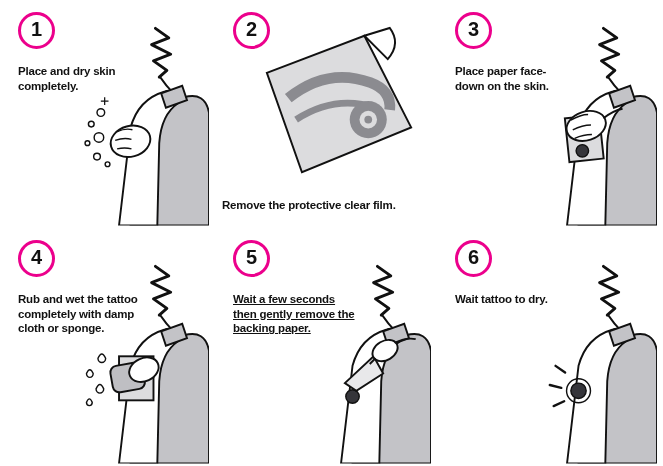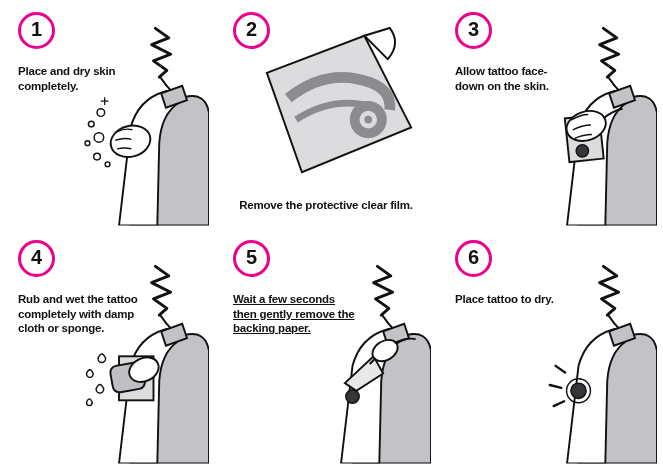--- a/index.html
+++ b/index.html
@@ -36,21 +36,21 @@
     position:absolute; left:18px; top:64px;
     font-size:11.5px; font-weight:700; line-height:1.28;
     letter-spacing:-0.2px; color:#111;
   }
   .panel-1 .caption{ width:110px; }
   .panel-3 .caption{ width:120px; }
   .panel-4 .caption{ width:124px; }
   .panel-5 .caption{ width:122px;text-decoration:underline; }
   .panel-6 .caption{ width:132px; }
   .panel-2 .caption{
-    left:0; right:0; top:198px; width:auto; text-align:center;
+    left:7px; right:0; top:198px; width:auto; 
   }
 
   .illus{
     position:absolute; right:6px; bottom:0;
     width:134px; height:206px;
     display:block;
   }
   .panel-2 .illus-sheet{
     position:absolute; left:26px; top:26px;
     width:196px; height:156px;
@@ -108,21 +108,21 @@
         <circle cx="130" cy="96" r="4" fill="#8B8B90"></circle>
       </g>
     </svg>
     <p class="caption">Remove the protective clear film.</p>
   </section>
 
   <section class="panel panel-3">
     <div class="step-circle">
       <span>3</span>
     </div>
-    <p class="caption">Allow tattoo face-down on the skin.</p>
+    <p class="caption">Place paper face-down on the skin.</p>
     <svg class="illus" viewBox="0 0 140 210">
       <use href="#arm-figure"></use>
       <rect x="46" y="96" width="36" height="46" fill="#DCDCDE" stroke="#111" stroke-width="2" transform="rotate(-6 64 119)"></rect>
       <circle cx="62" cy="132" r="6.5" fill="#35353A" stroke="#111" stroke-width="1.5"></circle>
       <ellipse cx="66" cy="106" rx="21" ry="15" fill="#fff" stroke="#111" stroke-width="2" transform="rotate(-18 66 106)"></ellipse>
       <path d="M50,100 q10,-6 18,-6 M52,110 q10,-5 19,-5 M54,119 q9,-4 18,-4" fill="none" stroke="#111" stroke-width="1.5"></path>
       <path d="M84,98 q10,-8 20,-10" fill="none" stroke="#111" stroke-width="2"></path>
     </svg>
   </section>
 
@@ -157,21 +157,21 @@
       <ellipse cx="92" cy="92" rx="14" ry="10" fill="#fff" stroke="#111" stroke-width="2" transform="rotate(-30 92 92)"></ellipse>
       <path d="M82,100 l-6,6" fill="none" stroke="#111" stroke-width="2"></path>
       <path d="M102,84 q12,-6 22,-4" fill="none" stroke="#111" stroke-width="2"></path>
     </svg>
   </section>
 
   <section class="panel panel-6">
     <div class="step-circle">
       <span>6</span>
     </div>
-    <p class="caption">Place tattoo to dry.</p>
+    <p class="caption">Wait tattoo to dry.</p>
     <svg class="illus" viewBox="0 0 140 210">
       <use href="#arm-figure"></use>
       <circle cx="58" cy="134" r="8" fill="#35353A" stroke="#111" stroke-width="1.5"></circle>
       <circle cx="58" cy="134" r="12.5" fill="none" stroke="#111" stroke-width="1.5"></circle>
       <g fill="none" stroke="#111" stroke-width="2.5" stroke-linecap="round">
         <path d="M34,108 l10,7"></path>
         <path d="M28,128 l12,3"></path>
         <path d="M32,150 l11,-5"></path>
       </g>
     </svg>

